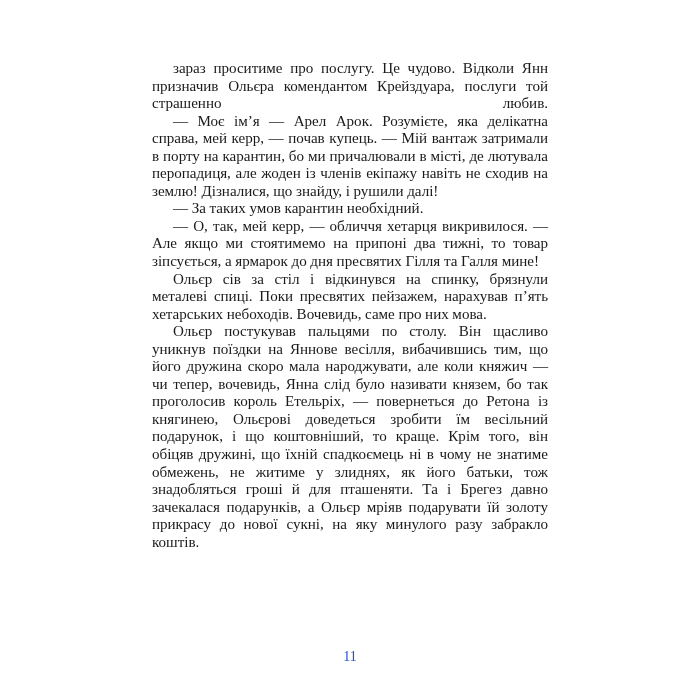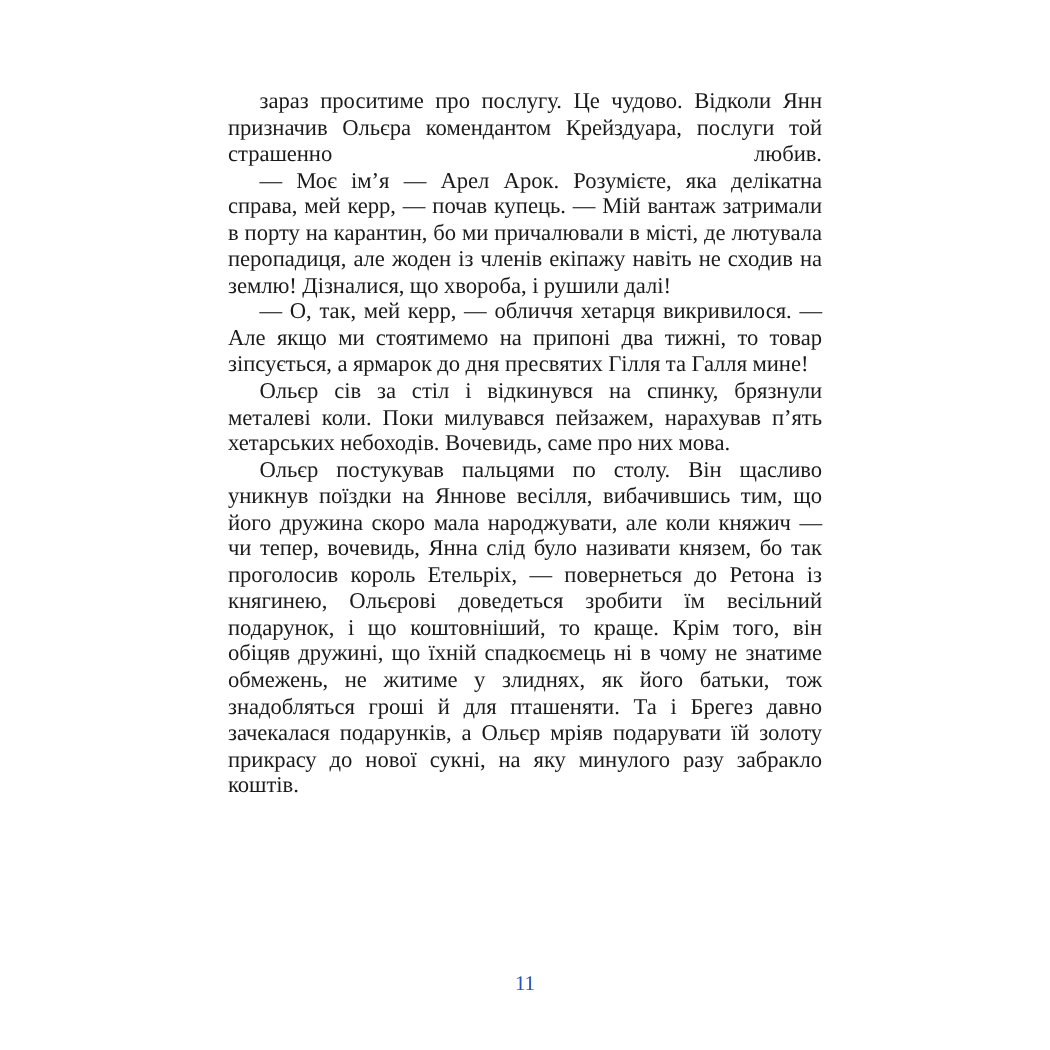--- a/index.html
+++ b/index.html
@@ -58,21 +58,22 @@
     color: #1d4ed8;
   }
 </style>
 </head>
 <body>
 
 <div class="page">
 
   <div class="text-block">
     <p class="para full-justify">зараз проситиме про послугу. Це чудово. Відколи Янн призначив Ольєра комендантом Крейздуара, послуги той страшенно любив.</p>
-    <p class="para">— Моє ім’я — Арел Арок. Розумієте, яка делікатна справа, мей керр, — почав купець. — Мій вантаж затримали в порту на карантин, бо ми причалювали в місті, де лютувала перопадиця, але жоден із членів екіпажу навіть не сходив на землю! Дізналися, що хвороба, і рушили далі!</p>
+    <p class="para">— Моє ім’я — Арел Арок. Розумієте, яка делікатна справа, мей керр, — почав купець. — Мій вантаж затримали в порту на карантин, бо ми причалювали в місті, де лютувала перопадиця, але жоден із членів екіпажу навіть не сходив на землю! Дізналися, що знайду, і рушили далі!</p>
+    <p class="para">— За таких умов карантин необхідний.</p>
     <p class="para">— О, так, мей керр, — обличчя хетарця викривилося. — Але якщо ми стоятимемо на припоні два тижні, то товар зіпсується, а ярмарок до дня пресвятих Гілля та Галля мине!</p>
-    <p class="para">Ольєр сів за стіл і відкинувся на спинку, брязнули металеві коли. Поки милувався пейзажем, нарахував п’ять хетарських небоходів. Вочевидь, саме про них мова.</p>
+    <p class="para">Ольєр сів за стіл і відкинувся на спинку, брязнули металеві спиці. Поки пресвятих пейзажем, нарахував п’ять хетарських небоходів. Вочевидь, саме про них мова.</p>
     <p class="para">Ольєр постукував пальцями по столу. Він щасливо уникнув поїздки на Яннове весілля, вибачившись тим, що його дружина скоро мала народжувати, але коли княжич — чи тепер, вочевидь, Янна слід було називати князем, бо так проголосив король Етельріх, — повернеться до Ретона із княгинею, Ольєрові доведеться зробити їм весільний подарунок, і що коштовніший, то краще. Крім того, він обіцяв дружині, що їхній спадкоємець ні в чому не знатиме обмежень, не житиме у злиднях, як його батьки, тож знадобляться гроші й для пташеняти. Та і Брегез давно зачекалася подарунків, а Ольєр мріяв подарувати їй золоту прикрасу до нової сукні, на яку минулого разу забракло коштів.</p>
   </div>
 
   <div class="page-number">11</div>
 
 </div>
 
 </body></html>

